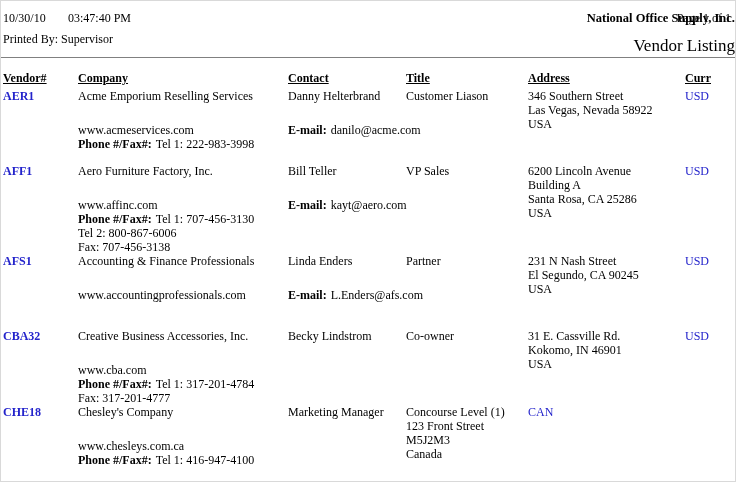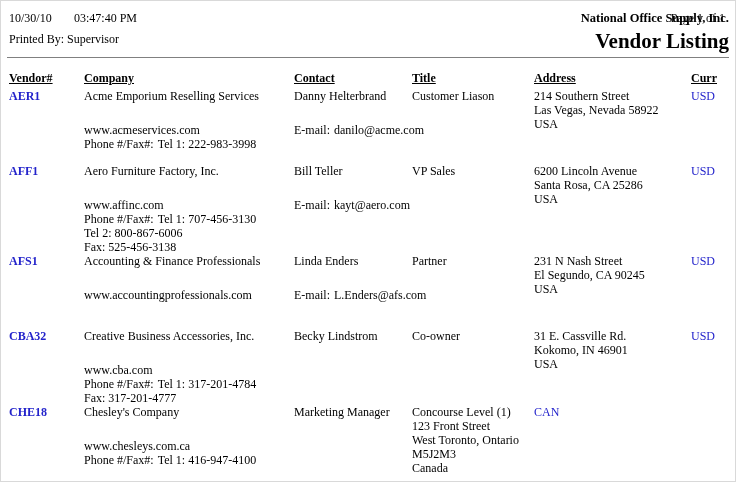--- a/index.html
+++ b/index.html
@@ -4,48 +4,48 @@
 <style>
   html,body{margin:0;padding:0;}
   body{
     width:736px;height:482px;
     background:#ffffff;
     font-family:"Liberation Serif","DejaVu Serif",serif;
     font-size:12px;color:#000;
     position:relative;overflow:hidden;
     border:1px solid #d9d9d9;box-sizing:border-box;
   }
-  .report{padding:0 6px;}
+  .report{padding:0 0;}
   
   .page-header{
     position:relative;
     padding:10px 2px 6px 2px;
     border-bottom:1px solid #808080;
     height:40px;box-sizing:content-box;
   }
   .ph-left{position:absolute;left:2px;top:10px;}
   .ph-date{display:inline-block;min-width:62px;}
   .ph-time{display:inline-block;}
   .ph-printedby{position:absolute;left:2px;top:31px;}
   .ph-center{position:absolute;left:0;right:0;top:10px;text-align:right;}
   .ph-company{font-weight:bold;font-size:12.5px;}
-  .ph-title{font-weight:bold;font-size:21px;margin-top:3px;}
+  .ph-title{font-weight:normal;font-size:17px;margin-top:10px;}
   .ph-page{position:absolute;right:4px;top:10px;}
   
   .grid{
     display:grid;
     grid-template-columns:75px 210px 118px 122px 157px 1fr;
     padding:0 2px;
   }
   .col-headers{margin-top:13px;height:18px;}
   .col-h{font-weight:bold;text-decoration:underline;}
   .vendor-block{min-height:75px;align-items:start;}
   .line{height:14px;line-height:14px;white-space:nowrap;}
   .spacer{height:20px;}
-  .b{font-weight:normal;margin-right:4px;}
+  .b{font-weight:bold;margin-right:4px;}
   .vendor-id{color:var(--accent,#2323CB);font-weight:bold;}
   .curr-cell{color:var(--accent,#2323CB);}
   .cell{overflow:visible;}
 </style>
 </head>
 <body>
 
 <div class="report">
 
   <div class="page-header">
@@ -90,58 +90,59 @@
       <div class="line">
         <span class="b">E-mail:</span><span>danilo@acme.com</span>
       </div>
     </div>
 
     <div class="cell">
       <div class="line">Customer Liason</div>
     </div>
 
     <div class="cell">
-          <div class="line">214 Southern Street</div>
+          <div class="line">346 Southern Street</div>
           <div class="line">Las Vegas, Nevada 58922</div>
           <div class="line">USA</div>
         </div>
 
     <div class="cell line curr-cell">USD</div>
   </div>
 
   <div class="grid vendor-block">
     <div class="cell line vendor-id">AFF1</div>
 
     <div class="cell">
       <div class="line">Aero Furniture Factory, Inc.</div>
       <div class="spacer"></div>
       <div class="line">www.affinc.com</div>
       <div class="line">
         <span class="b">Phone #/Fax#:</span><span>Tel 1: 707-456-3130</span>
       </div>
       <div>
             <div class="line">Tel 2: 800-867-6006</div>
-            <div class="line">Fax: 525-456-3138</div>
+            <div class="line">Fax: 707-456-3138</div>
           </div>
     </div>
 
     <div class="cell">
       <div class="line">Bill Teller</div>
       <div class="spacer"></div>
       <div class="line">
         <span class="b">E-mail:</span><span>kayt@aero.com</span>
       </div>
     </div>
 
     <div class="cell">
       <div class="line">VP Sales</div>
     </div>
 
     <div class="cell">
           <div class="line">6200 Lincoln Avenue</div>
+          <div class="line">Building A</div>
           <div class="line">Santa Rosa, CA 25286</div>
           <div class="line">USA</div>
         </div>
 
     <div class="cell line curr-cell">USD</div>
   </div>
 
   <div class="grid vendor-block">
     <div class="cell line vendor-id">AFS1</div>
 
@@ -220,21 +221,20 @@
     </div>
 
 
     <div class="cell">
       <div class="line">Marketing Manager</div>
     </div>
 
     <div class="cell">
           <div class="line">Concourse Level (1)</div>
           <div class="line">123 Front Street</div>
-          <div class="line">West Toronto, Ontario</div>
           <div class="line">M5J2M3</div>
           <div class="line">Canada</div>
         </div>
 
     <div class="cell line curr-cell">CAN</div>
   </div>
 </div>
 </div>
 
 </body></html>

